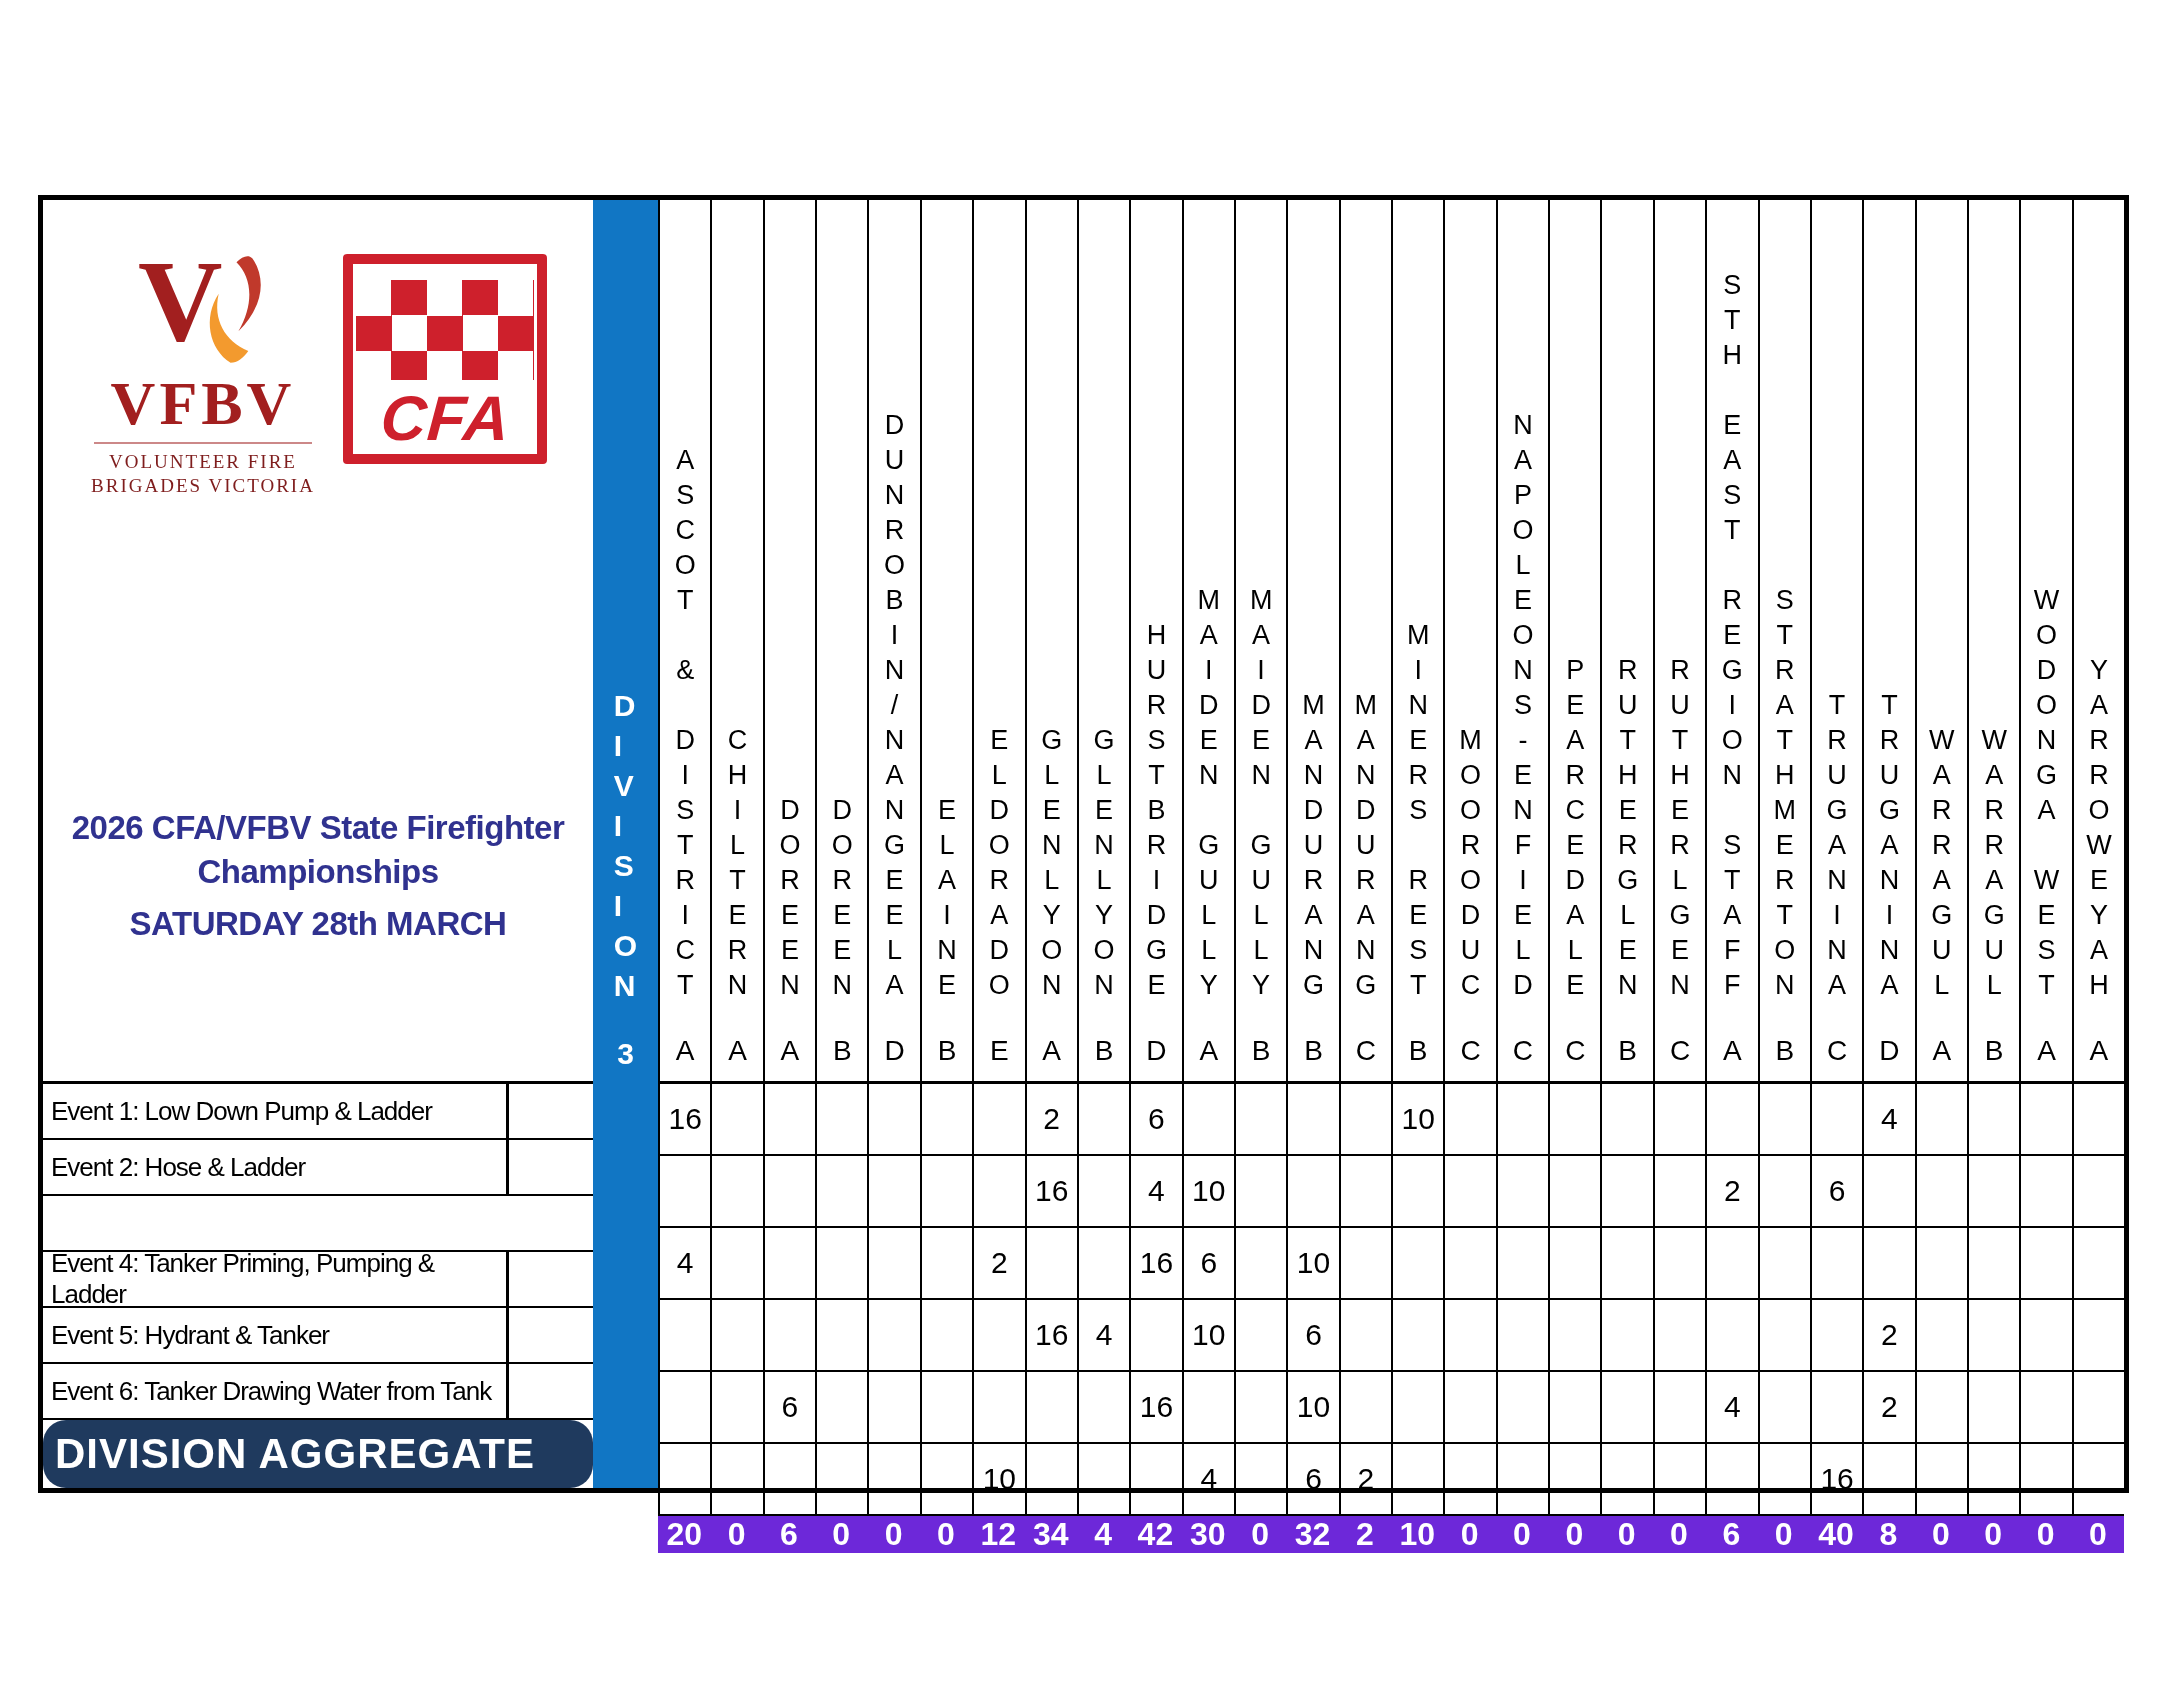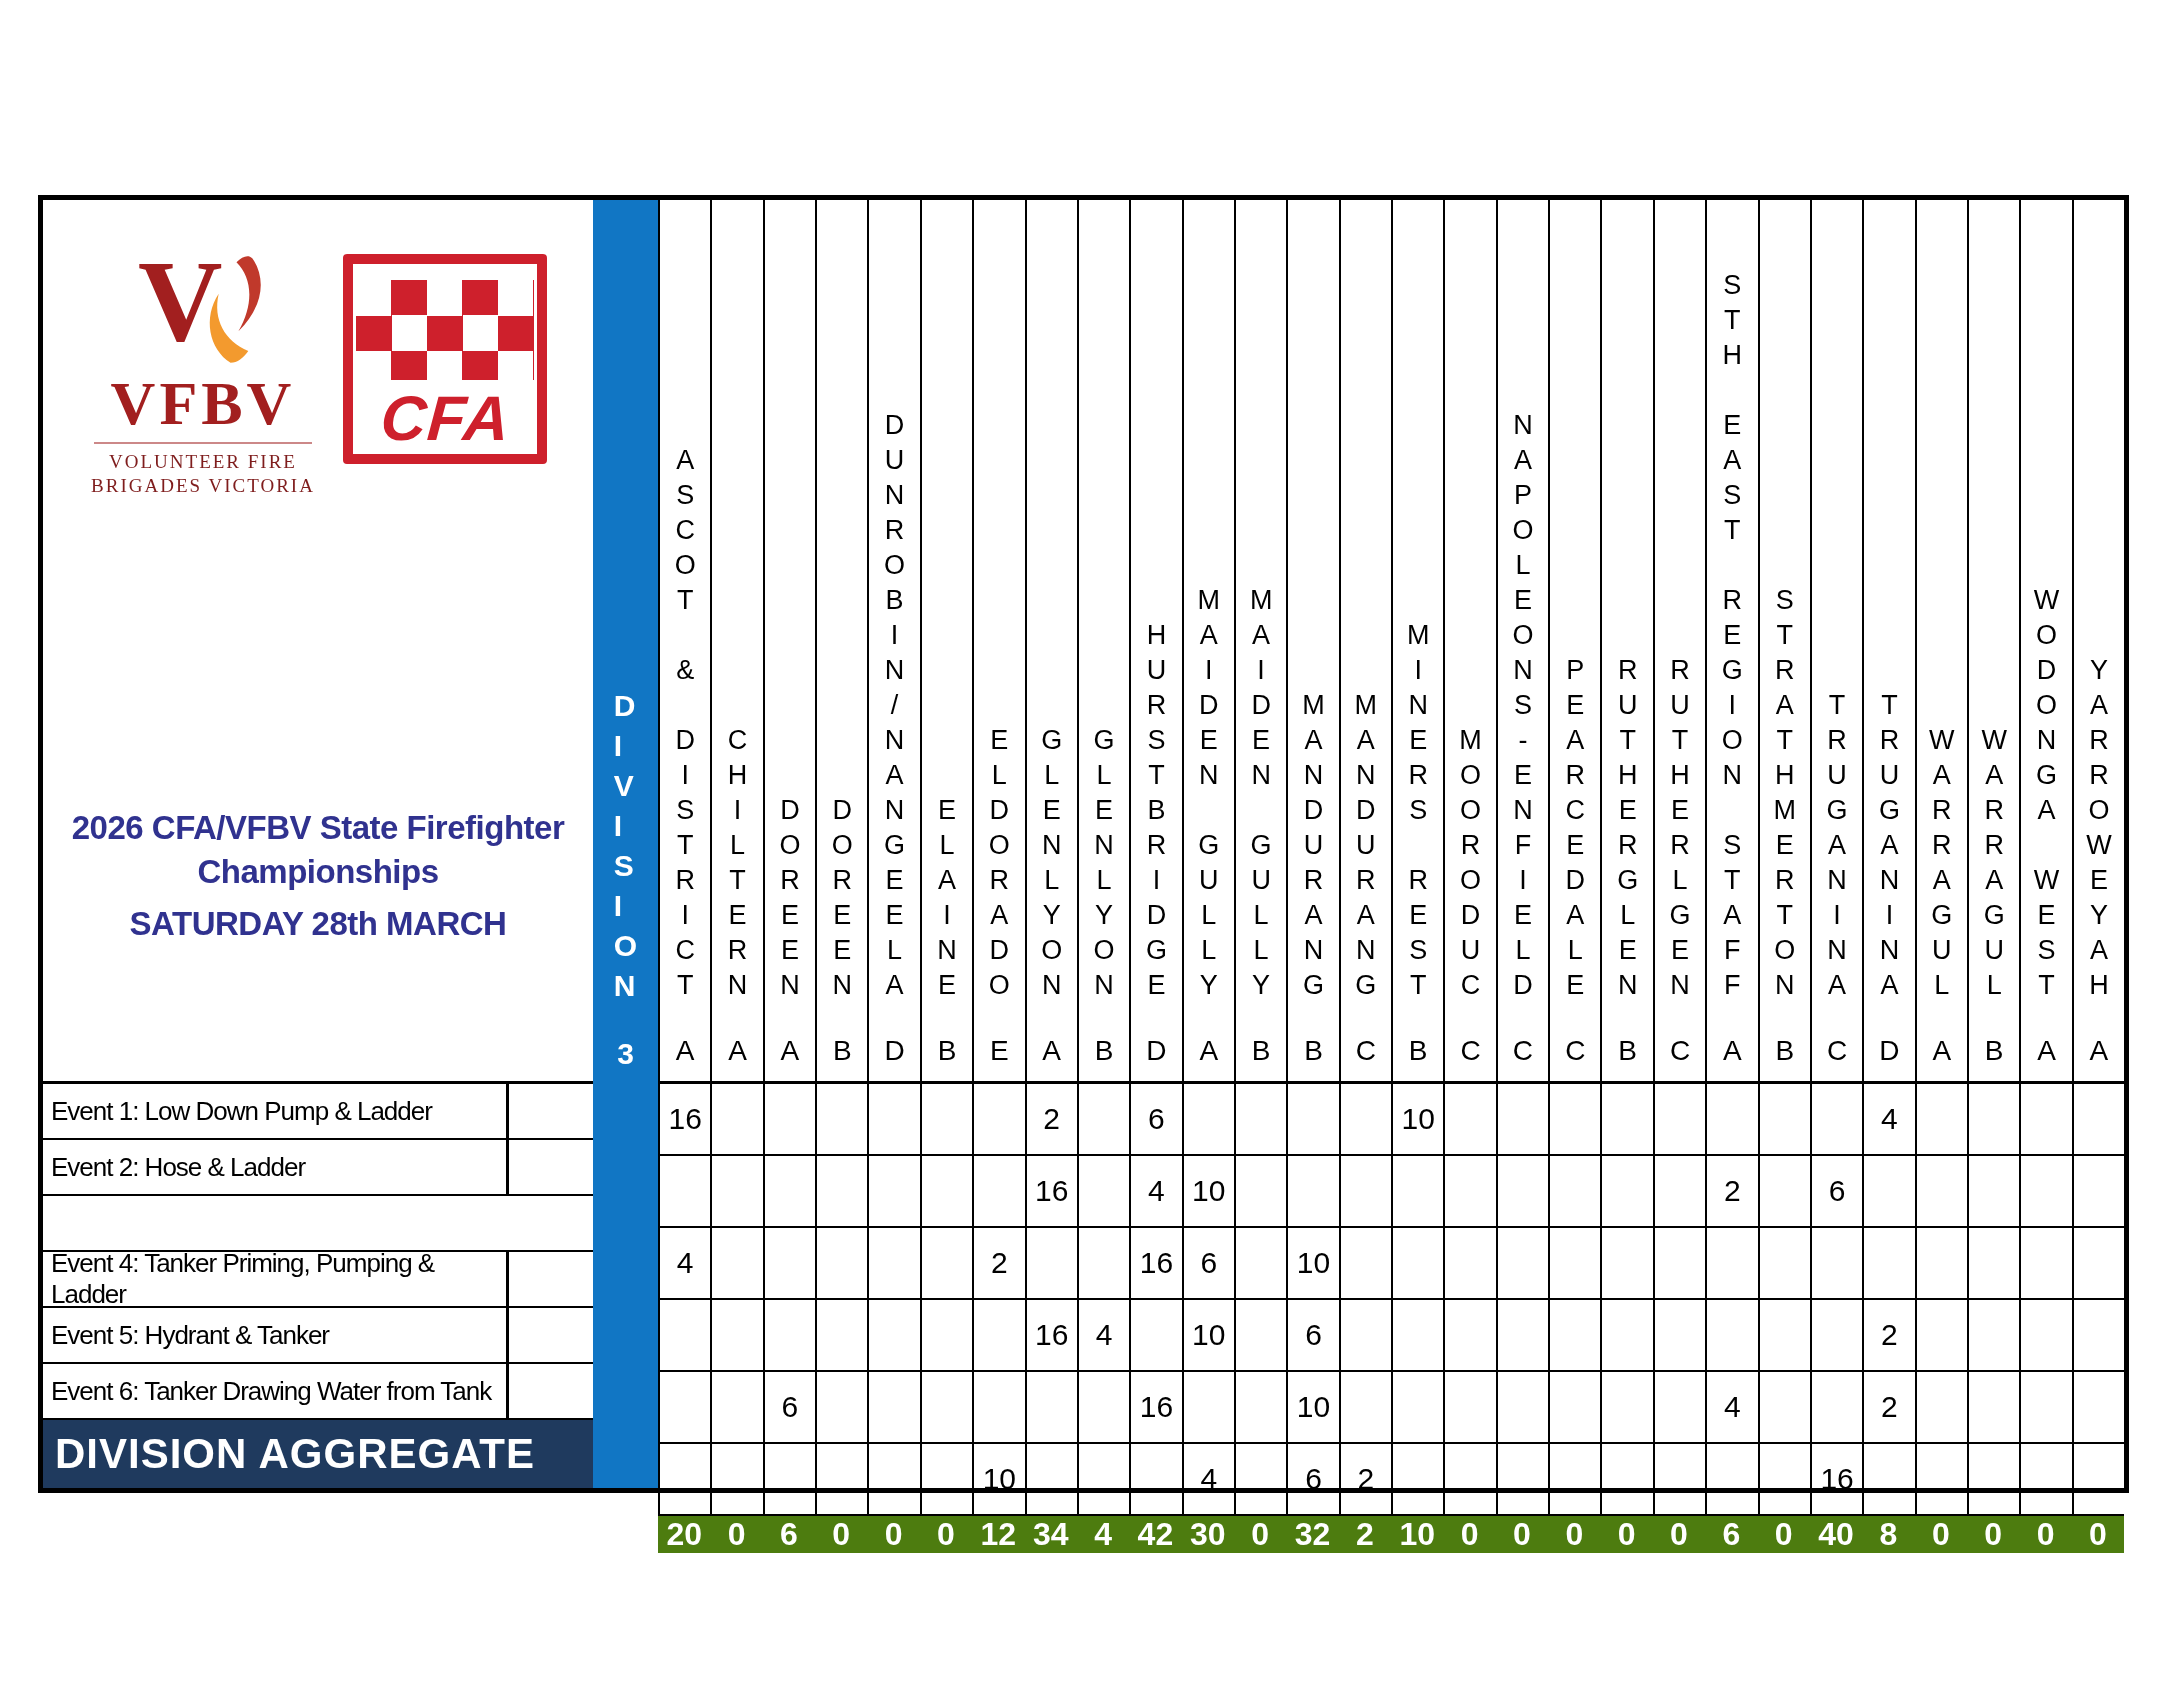--- a/index.html
+++ b/index.html
@@ -36,21 +36,21 @@
             font-size:33px;line-height:44px;letter-spacing:-0.5px;}
   .title1{margin-top:309px;}
   .title2{margin-top:30px;}
   .title3{margin-top:8px;}
 
   .left-row{height:56px;flex:0 0 56px;display:flex;border-bottom:2px solid #000;box-sizing:border-box;}
   .event-label{width:466px;flex:0 0 466px;border-right:3px solid #000;box-sizing:border-box;
                display:flex;align-items:center;padding-left:8px;font-size:26px;letter-spacing:-1px;}
   .event-spacer{flex:1;}
   .agg-label{flex:1;background:#1F3A5E;color:#fff;display:flex;align-items:center;
-             padding-left:12px;font-size:42px;font-weight:bold;letter-spacing:1px;}
+             padding-left:12px;font-size:42px;font-weight:bold;letter-spacing:1px;border-radius:23px;}
 
   
   .division-col{width:65px;flex:0 0 65px;background:#1176C4;position:relative;}
   .division-text{position:absolute;left:0;right:0;bottom:416px;display:flex;flex-direction:column;
                  align-items:center;color:#fff;font-weight:bold;}
   .division-text .dch{height:40px;line-height:40px;font-size:30px;}
   .division-gap{height:30px;}
   .division-number{height:36px;line-height:36px;font-size:30px;}
 
   
@@ -60,21 +60,21 @@
              display:flex;flex-direction:column;justify-content:flex-end;align-items:center;
              padding-bottom:12px;overflow:hidden;}
   .vname{display:flex;flex-direction:column;align-items:center;}
   .vname .ch{height:35px;line-height:35px;font-size:27px;text-align:center;}
   .letter-gap{height:30px;}
   .letter{height:36px;line-height:36px;font-size:28px;}
 
   .score-row{height:72px;flex:0 0 56px;display:flex;}
   .score-cell{flex:1;border-left:2px solid #000;border-bottom:2px solid #000;box-sizing:border-box;
               display:flex;align-items:center;justify-content:center;font-size:30px;}
-  .agg-row{flex:1;background:#4d7c0f;display:flex;}
+  .agg-row{flex:1;background:#6d28d9;display:flex;}
   .agg-cell{flex:1;display:flex;align-items:center;justify-content:center;
             color:#fff;font-weight:bold;font-size:32px;}
 </style>
 </head>
 <body>
 
 <div class="page">
   <div class="table">
 
     <div class="left-col">

